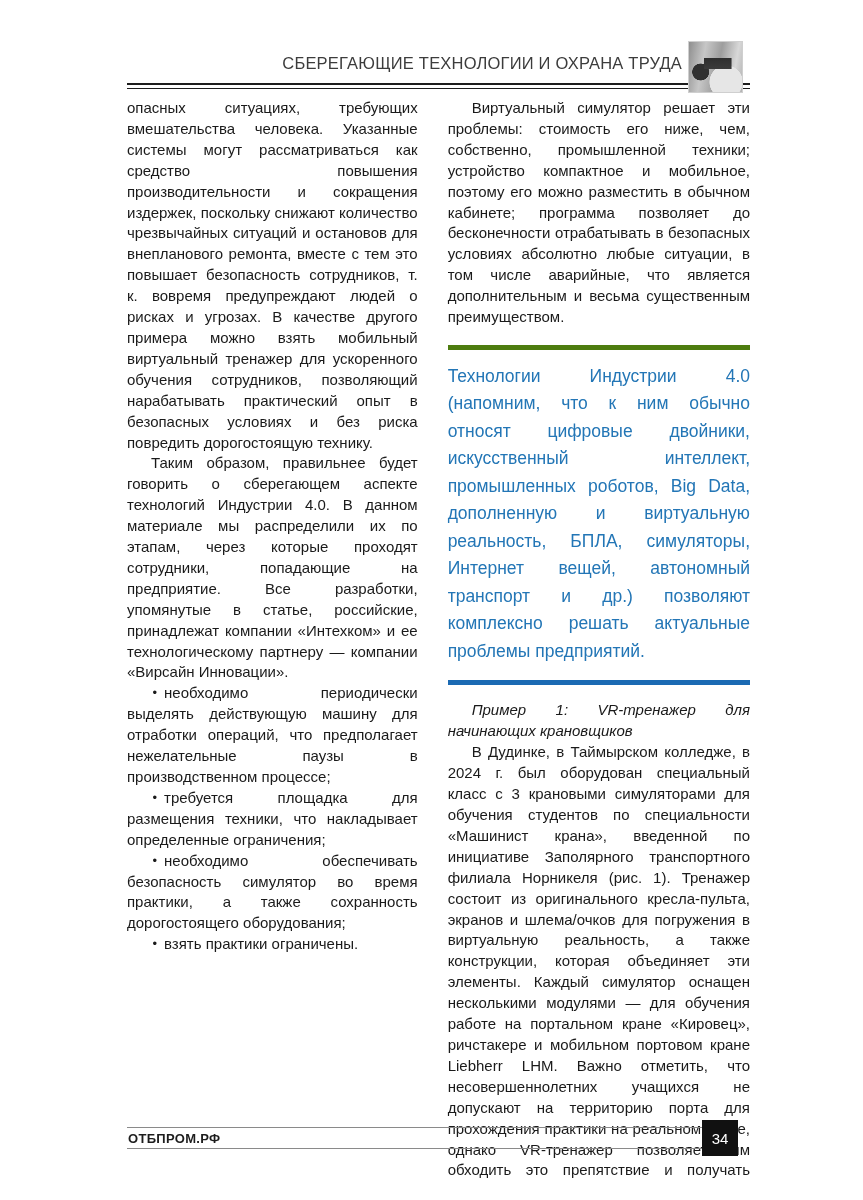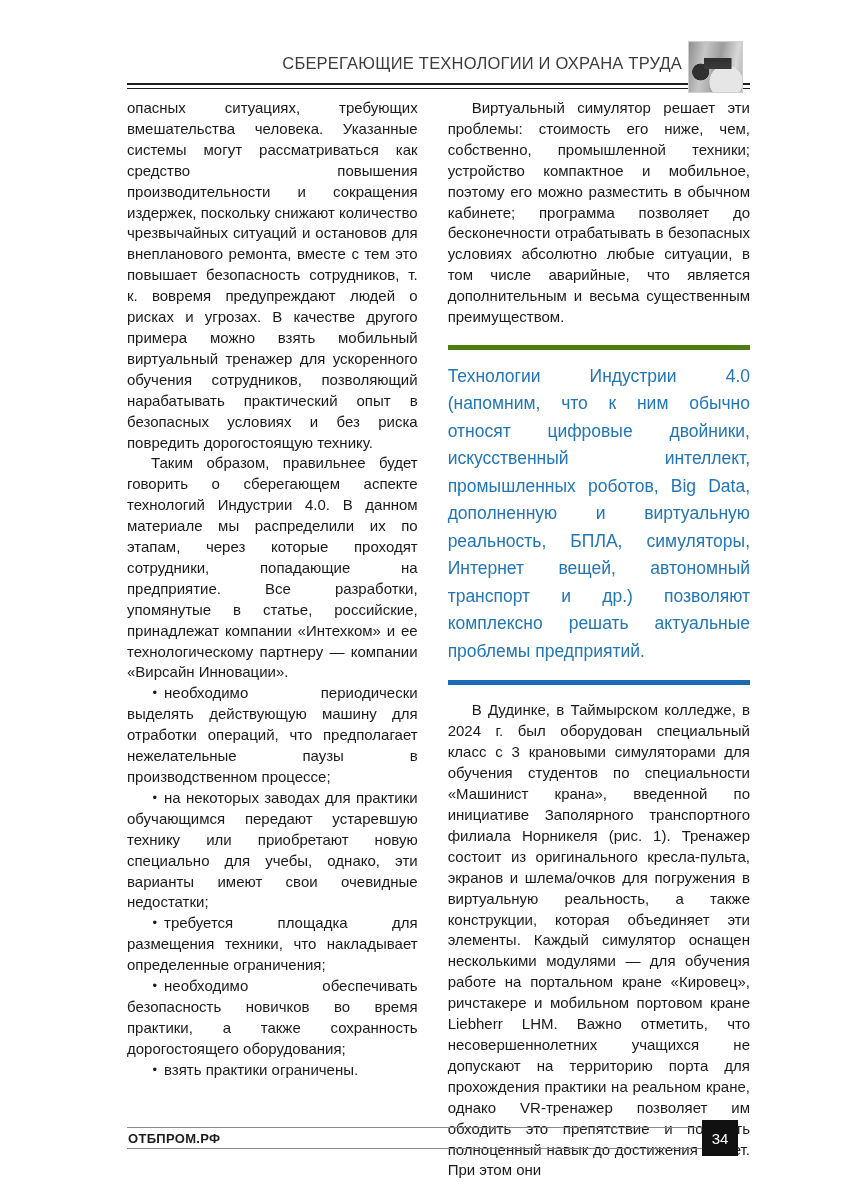--- a/index.html
+++ b/index.html
@@ -84,32 +84,32 @@
   </div>
 
   <div class="columns">
 
     <div class="col col-left">
       <p>опасных ситуациях, требующих вмешательства человека. Указанные системы могут рассматриваться как средство повышения производительности и сокращения издержек, поскольку снижают количество чрезвычайных ситуаций и остановов для внепланового ремонта, вместе с тем это повышает безопасность сотрудников, т. к. вовремя предупреждают людей о рисках и угрозах. В качестве другого примера можно взять мобильный виртуальный тренажер для ускоренного обучения сотрудников, позволяющий нарабатывать практический опыт в безопасных условиях и без риска повредить дорогостоящую технику.</p>
       <p class="indent">Таким образом, правильнее будет говорить о сберегающем аспекте технологий Индустрии 4.0. В данном материале мы распределили их по этапам, через которые проходят сотрудники, попадающие на предприятие. Все разработки, упомянутые в статье, российские, принадлежат компании «Интехком» и ее технологическому партнеру — компании «Вирсайн Инновации».</p>
 
       <div>
         <p class="bullet-item"><span class="bullet-dot">•</span><span>необходимо периодически выделять действующую машину для отработки операций, что предполагает нежелательные паузы в производственном процессе;</span></p>
-        <p class="bullet-item"><span class="bullet-dot">•</span><span>на некоторых заводах для практики обучающимся передают устаревшую технику или приобретают новую специально для учебы, однако, эти варианты имеют свои очевидные недостатки;</span></p>
         <p class="bullet-item"><span class="bullet-dot">•</span><span>требуется площадка для размещения техники, что накладывает определенные ограничения;</span></p>
-        <p class="bullet-item"><span class="bullet-dot">•</span><span>необходимо обеспечивать безопасность новичков во время практики, а также сохранность дорогостоящего оборудования;</span></p>
+        <p class="bullet-item"><span class="bullet-dot">•</span><span>необходимо обеспечивать безопасность симулятор во время практики, а также сохранность дорогостоящего оборудования;</span></p>
         <p class="bullet-item"><span class="bullet-dot">•</span><span>взять практики ограничены.</span></p>
       </div>
     </div>
 
     <div class="col col-right">
       <p class="indent">Виртуальный симулятор решает эти проблемы: стоимость его ниже, чем, собственно, промышленной техники; устройство компактное и мобильное, поэтому его можно разместить в обычном кабинете; программа позволяет до бесконечности отрабатывать в безопасных условиях абсолютно любые ситуации, в том числе аварийные, что является дополнительным и весьма существенным преимуществом.</p>
 
       <div class="callout">Технологии Индустрии 4.0 (напомним, что к ним обычно относят цифровые двойники, искусственный интеллект, промышленных роботов, Big Data, дополненную и виртуальную реальность, БПЛА, симуляторы, Интернет вещей, автономный транспорт и др.) позволяют комплексно решать актуальные проблемы предприятий.</div>
 
+      <p class="example-heading">Пример 1: VR-тренажер для начинающих крановщиков</p>
       <p class="indent">В Дудинке, в Таймырском колледже, в 2024 г. был оборудован специальный класс с 3 крановыми симуляторами для обучения студентов по специальности «Машинист крана», введенной по инициативе Заполярного транспортного филиала Норникеля (рис. 1). Тренажер состоит из оригинального кресла-пульта, экранов и шлема/очков для погружения в виртуальную реальность, а также конструкции, которая объединяет эти элементы. Каждый симулятор оснащен несколькими модулями — для обучения работе на портальном кране «Кировец», ричстакере и мобильном портовом кране Liebherr LHM. Важно отметить, что несовершеннолетних учащихся не допускают на территорию порта для прохождения практики на реальном кране, однако VR-тренажер позволяет им обходить это препятствие и получать полноценный навык до достижения 18 лет. При этом они</p>
     </div>
   </div>
 
   <div class="footer">
     <div class="footer-rule-top"></div>
     <div class="footer-rule-bottom"></div>
     <div class="site-name">ОТБПРОМ.РФ</div>
     <div class="page-number-badge">
       <span>34</span>

